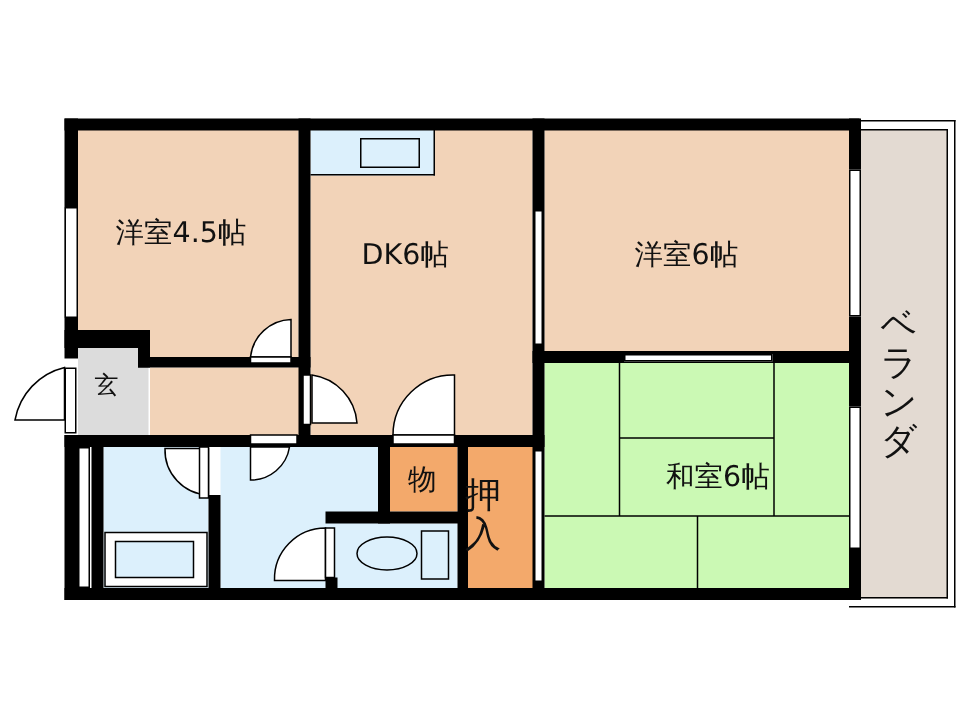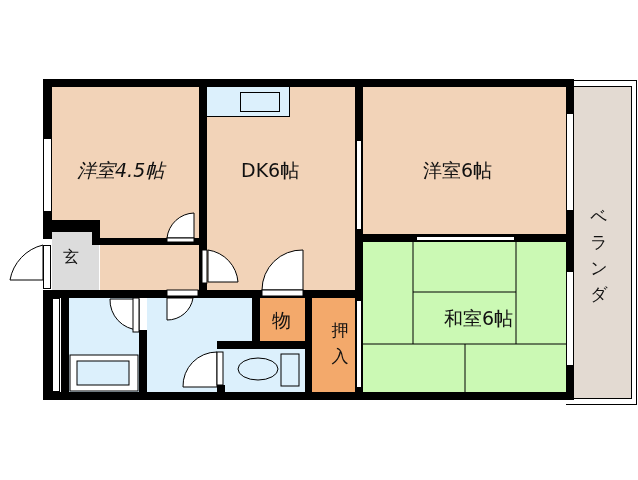--- a/index.html
+++ b/index.html
@@ -1,21 +1,21 @@
 <!DOCTYPE html>
 <html><head>
 <meta charset="utf-8">
 <style>
   html, body { margin:0; padding:0; background:#ffffff; }
   body { width:638px; height:480px; position:relative; overflow:hidden; font-family:"DejaVu Sans", sans-serif; }
   .abs { position:absolute; }
   .room-label { position:absolute; color:#111; font-size:19px; white-space:nowrap; line-height:1; }
   .wall { position:absolute; background:#000; }
   .win { position:absolute; background:#fff; border:1px solid #000; box-sizing:border-box; }
-  .vlabel { position:absolute; color:#111; font-size:17px; line-height:26px; width:24px; text-align:center; }
+  .vlabel { position:absolute; color:#111; font-size:24px; line-height:26px; width:24px; text-align:center; }
   svg { position:absolute; left:0; top:0; }
 </style>
 </head>
 <body>
 
 <div class="abs" style="left:52px;top:86px;width:147px;height:152px;background:#F2D3B8;"></div>
 <div class="abs" style="left:100px;top:245px;width:105px;height:45px;background:#F2D3B8;"></div>
 <div class="abs" style="left:207px;top:86px;width:148px;height:204px;background:#F2D3B8;"></div>
 <div class="abs" style="left:207px;top:86px;width:83px;height:31px;background:#DCF0FC;border-right:1px solid #000;border-bottom:1px solid #000;box-sizing:border-box;"></div>
 <div class="abs" style="left:240px;top:92px;width:40px;height:20px;border:1px solid #000;box-sizing:border-box;"></div>
@@ -94,20 +94,20 @@
 
   <g stroke="#000" stroke-width="1" fill="none">
     <line x1="413" y1="242" x2="413" y2="344"></line>
     <line x1="516" y1="242" x2="516" y2="344"></line>
     <line x1="413" y1="292" x2="516" y2="292"></line>
     <line x1="363" y1="344" x2="566" y2="344"></line>
     <line x1="465" y1="344" x2="465" y2="392"></line>
   </g>
 </svg>
 
-<div class="room-label" style="left:77px;top:161px;font-style:italic;">洋室4.5帖</div>
+<div class="room-label" style="left:77px;top:146px;">洋室4.5帖</div>
 <div class="room-label" style="left:241px;top:161px;">DK6帖</div>
 <div class="room-label" style="left:423px;top:161px;">洋室6帖</div>
 <div class="room-label" style="left:444px;top:309px;">和室6帖</div>
 <div class="room-label" style="left:63px;top:249px;font-size:16px;">玄</div>
 <div class="room-label" style="left:272px;top:311px;">物</div>
-<div class="vlabel" style="left:328px;top:318px;font-family:Liberation Serif, serif;">押入</div>
+<div class="vlabel" style="left:310px;top:318px;font-family:Liberation Serif, serif;">押入</div>
 <div class="vlabel" style="left:587px;top:203px;">ベランダ</div>
 
 </body></html>

